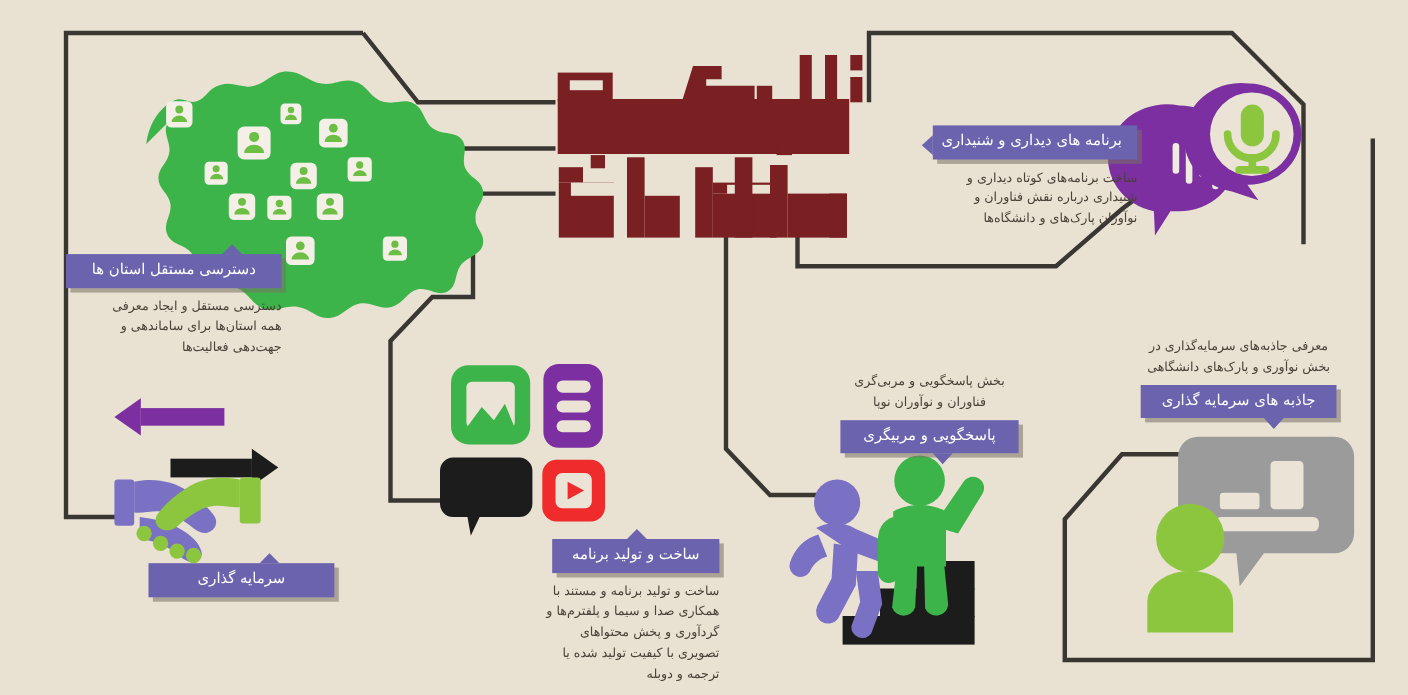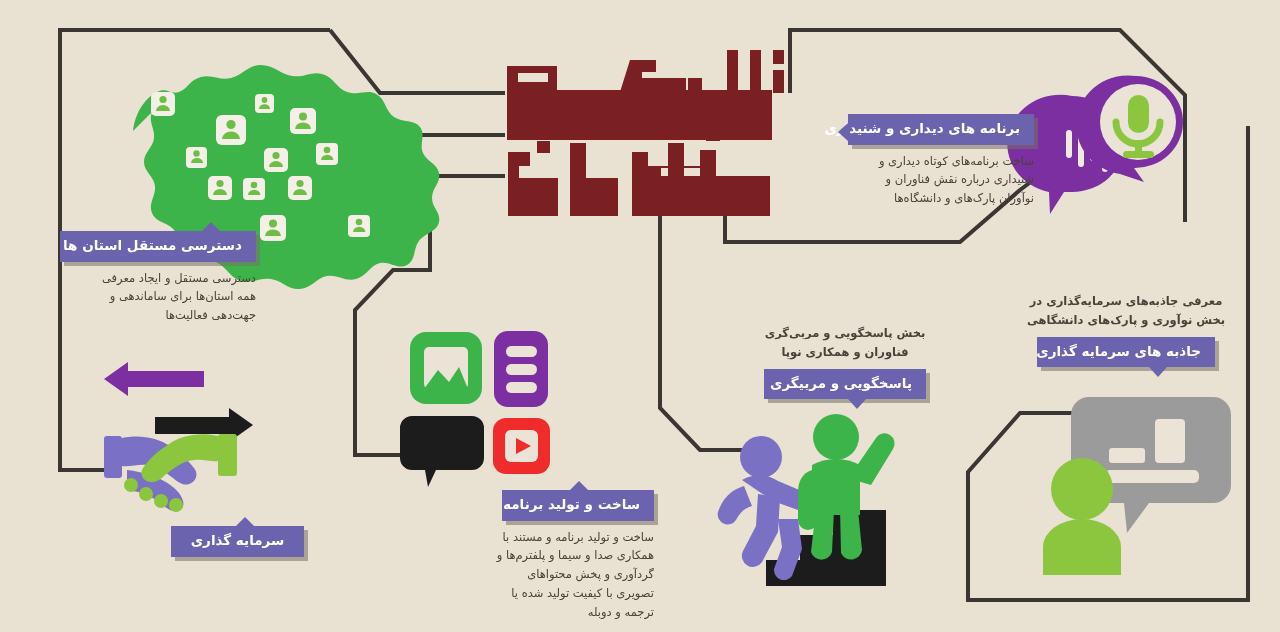--- a/index.html
+++ b/index.html
@@ -15,55 +15,55 @@
   #connectors{z-index:1;}
   #art{z-index:2;}
   .txtlayer{position:absolute;left:0;top:0;width:1280px;height:632px;z-index:3;}
 
   
   .badge{position:absolute;}
   .badge .chip{
     position:relative;
     background:#6b63ad;
     color:#ffffff;
-    font-weight:bold;
+    font-weight:normal;
     font-size:13.5px;
     line-height:1;
     padding:8px 14px 9px 14px;
     white-space:nowrap;
     text-align:center;
     box-shadow:4px 4px 0 rgba(120,114,100,.55);
     display:inline-block;
   }
   .badge .desc{
     color:#4a4238;
     font-size:11.5px;
     line-height:1.65;
     margin-top:7px;
     white-space:pre-line;
   }
-  .badge .desc.above{margin-top:4px;margin-bottom:7px;font-weight:bold;}
+  .badge .desc.above{margin-top:17px;margin-bottom:7px;}
 
   
   .notch{position:absolute;width:0;height:0;}
   .notch.up{border-left:9px solid transparent;border-right:9px solid transparent;border-bottom:9px solid #6b63ad;top:-9px;}
   .notch.down{border-left:9px solid transparent;border-right:9px solid transparent;border-top:10px solid #6b63ad;bottom:-10px;}
   .notch.left{border-top:9px solid transparent;border-bottom:9px solid transparent;border-right:10px solid #6b63ad;left:-10px;}
 
   
   #badge-provinces{left:32px;top:231px;width:224px;}
   #badge-provinces .chip{width:196px;box-sizing:border-box;margin-left:20px;}
   #badge-provinces .notch.up{right:36px;}
 
   #badge-av{left:838px;top:114px;width:196px;}
   #badge-av .chip{width:186px;box-sizing:border-box;}
   #badge-av .notch.left{top:9px;}
 
   #badge-invest{left:124px;top:512px;width:180px;}
-  #badge-invest .chip{width:133px;box-sizing:border-box;margin-top:14px;}
+  #badge-invest .chip{width:169px;box-sizing:border-box;}
   #badge-invest .notch.up{right:50px;}
 
   #badge-production{left:466px;top:490px;width:188px;}
   #badge-production .chip{width:152px;box-sizing:border-box;}
   #badge-production .notch.up{right:66px;}
 
   #badge-mentoring{left:752px;top:320px;width:186px;text-align:center;}
   #badge-mentoring .chip{width:162px;box-sizing:border-box;}
   #badge-mentoring .notch.down{right:60px;}
 
@@ -337,21 +337,21 @@
       <div class="chip">ساخت و تولید برنامه<span class="notch up"></span></div>
       <div class="desc">ساخت و تولید برنامه و مستند با
 همکاری صدا و سیما و پلفترم‌ها و
 گردآوری و پخش محتواهای
 تصویری با کیفیت تولید شده یا
 ترجمه و دوبله</div>
     </div>
 
     <div class="badge" id="badge-mentoring">
       <div class="desc above">بخش پاسخگویی و مربی‌گری
-فناوران و همکاری نوپا</div>
+فناوران و نوآوران نوپا</div>
       <div class="chip">پاسخگویی و مربیگری<span class="notch down"></span></div>
     </div>
 
     <div class="badge" id="badge-attraction">
       <div class="desc above">معرفی جاذبه‌های سرمایه‌گذاری در
 بخش نوآوری و پارک‌های دانشگاهی</div>
       <div class="chip">جاذبه های سرمایه گذاری<span class="notch down"></span></div>
     </div>
 
   </div>

